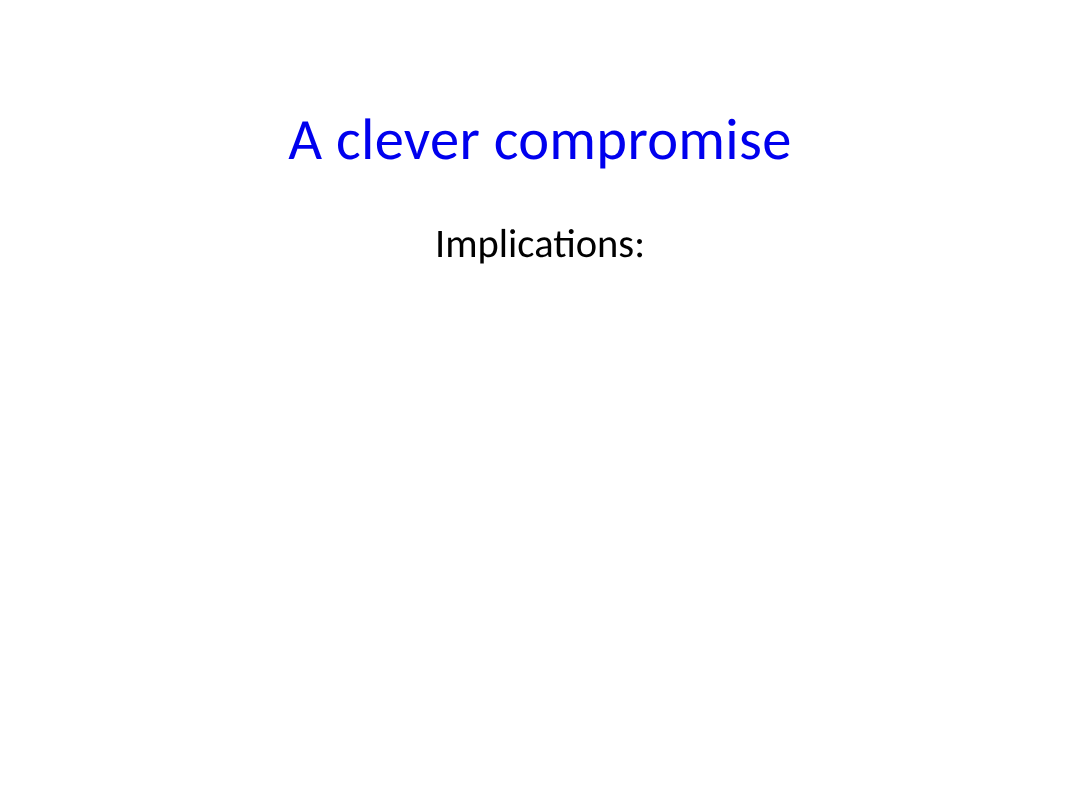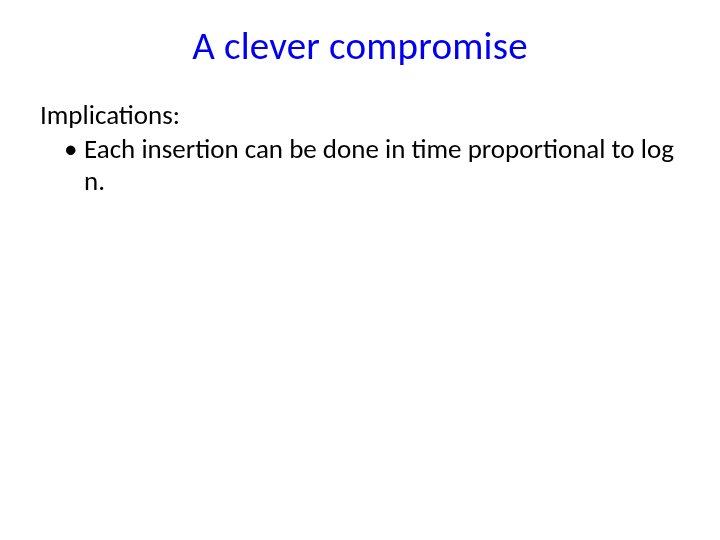--- a/index.html
+++ b/index.html
@@ -9,38 +9,40 @@
     height: 540px;
     background: #ffffff;
     font-family: Calibri, "Segoe UI", Arial, sans-serif;
     color: #000000;
   }
   .slide {
     box-sizing: border-box;
     width: 720px;
     height: 480px;
     padding: 22px 40px 40px 40px;
+    margin-top: 48px;
   }
   .title {
     color: #0000ee;
     font-size: 39px;
     font-weight: 400;
     text-align: center;
     margin: 0 0 30px 0;
     letter-spacing: 0.2px;
   }
   .body-text {
     font-size: 27px;
     line-height: 1.18;
     margin: 0 0 48px 0;
   }
   .implications {
     font-size: 27px;
     line-height: 1.18;
     margin: 0 0 2px 0;
+    text-align: center;
   }
   ul.bullets {
     list-style: none;
     margin: 0;
     padding: 0;
   }
   ul.bullets li {
     font-size: 27px;
     line-height: 1.18;
     padding-left: 44px;
@@ -57,15 +59,14 @@
 </head>
 <body>
 
 <div class="slide">
   <h1 class="title">A clever compromise</h1>
 
 
   <p class="implications">Implications:</p>
 
   <ul class="bullets">
-    <li>Each insertion can be done in time proportional to log n.</li>
   </ul>
 </div>
 
 </body></html>

